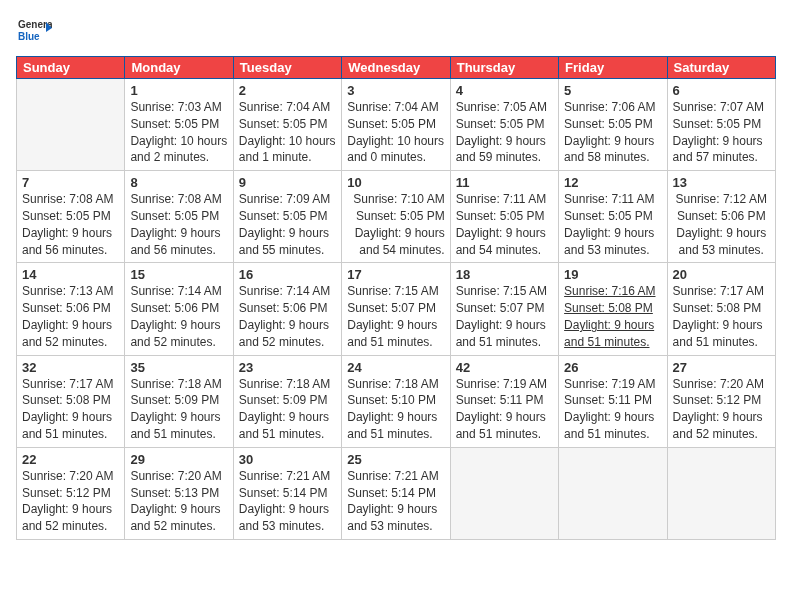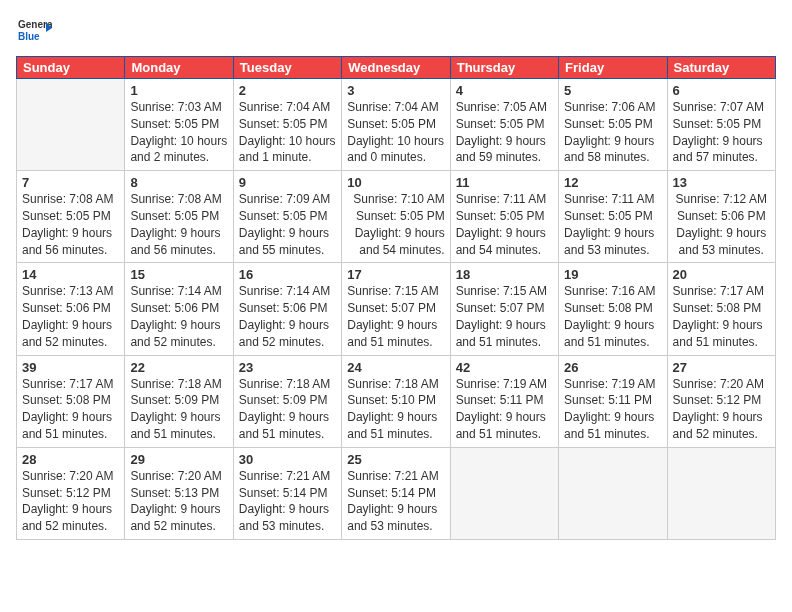--- a/index.html
+++ b/index.html
@@ -236,43 +236,43 @@
           </td>
           <td>
             <span class="day-number">18</span>
             <div class="day-info" style="white-space: pre-line;">Sunrise: 7:15 AM
 Sunset: 5:07 PM
 Daylight: 9 hours
 and 51 minutes.</div>
           </td>
           <td>
             <span class="day-number">19</span>
-            <div class="day-info" style="white-space: pre-line;">Sunrise: 7:16 AM
+            <div class="day-info" style="white-space: pre-line; text-decoration: underline;">Sunrise: 7:16 AM
 Sunset: 5:08 PM
 Daylight: 9 hours
 and 51 minutes.</div>
           </td>
           <td>
             <span class="day-number">20</span>
             <div class="day-info" style="white-space: pre-line;">Sunrise: 7:17 AM
 Sunset: 5:08 PM
 Daylight: 9 hours
 and 51 minutes.</div>
           </td>
         </tr>
         <tr>
           <td>
-            <span class="day-number">39</span>
+            <span class="day-number">32</span>
             <div class="day-info" style="white-space: pre-line;">Sunrise: 7:17 AM
 Sunset: 5:08 PM
 Daylight: 9 hours
 and 51 minutes.</div>
           </td>
           <td>
-            <span class="day-number">22</span>
+            <span class="day-number">35</span>
             <div class="day-info" style="white-space: pre-line;">Sunrise: 7:18 AM
 Sunset: 5:09 PM
 Daylight: 9 hours
 and 51 minutes.</div>
           </td>
           <td>
             <span class="day-number">23</span>
             <div class="day-info" style="white-space: pre-line;">Sunrise: 7:18 AM
 Sunset: 5:09 PM
 Daylight: 9 hours
@@ -302,21 +302,21 @@
           <td>
             <span class="day-number">27</span>
             <div class="day-info" style="white-space: pre-line;">Sunrise: 7:20 AM
 Sunset: 5:12 PM
 Daylight: 9 hours
 and 52 minutes.</div>
           </td>
         </tr>
         <tr>
           <td>
-            <span class="day-number">28</span>
+            <span class="day-number">22</span>
             <div class="day-info" style="white-space: pre-line;">Sunrise: 7:20 AM
 Sunset: 5:12 PM
 Daylight: 9 hours
 and 52 minutes.</div>
           </td>
           <td>
             <span class="day-number">29</span>
             <div class="day-info" style="white-space: pre-line;">Sunrise: 7:20 AM
 Sunset: 5:13 PM
 Daylight: 9 hours

